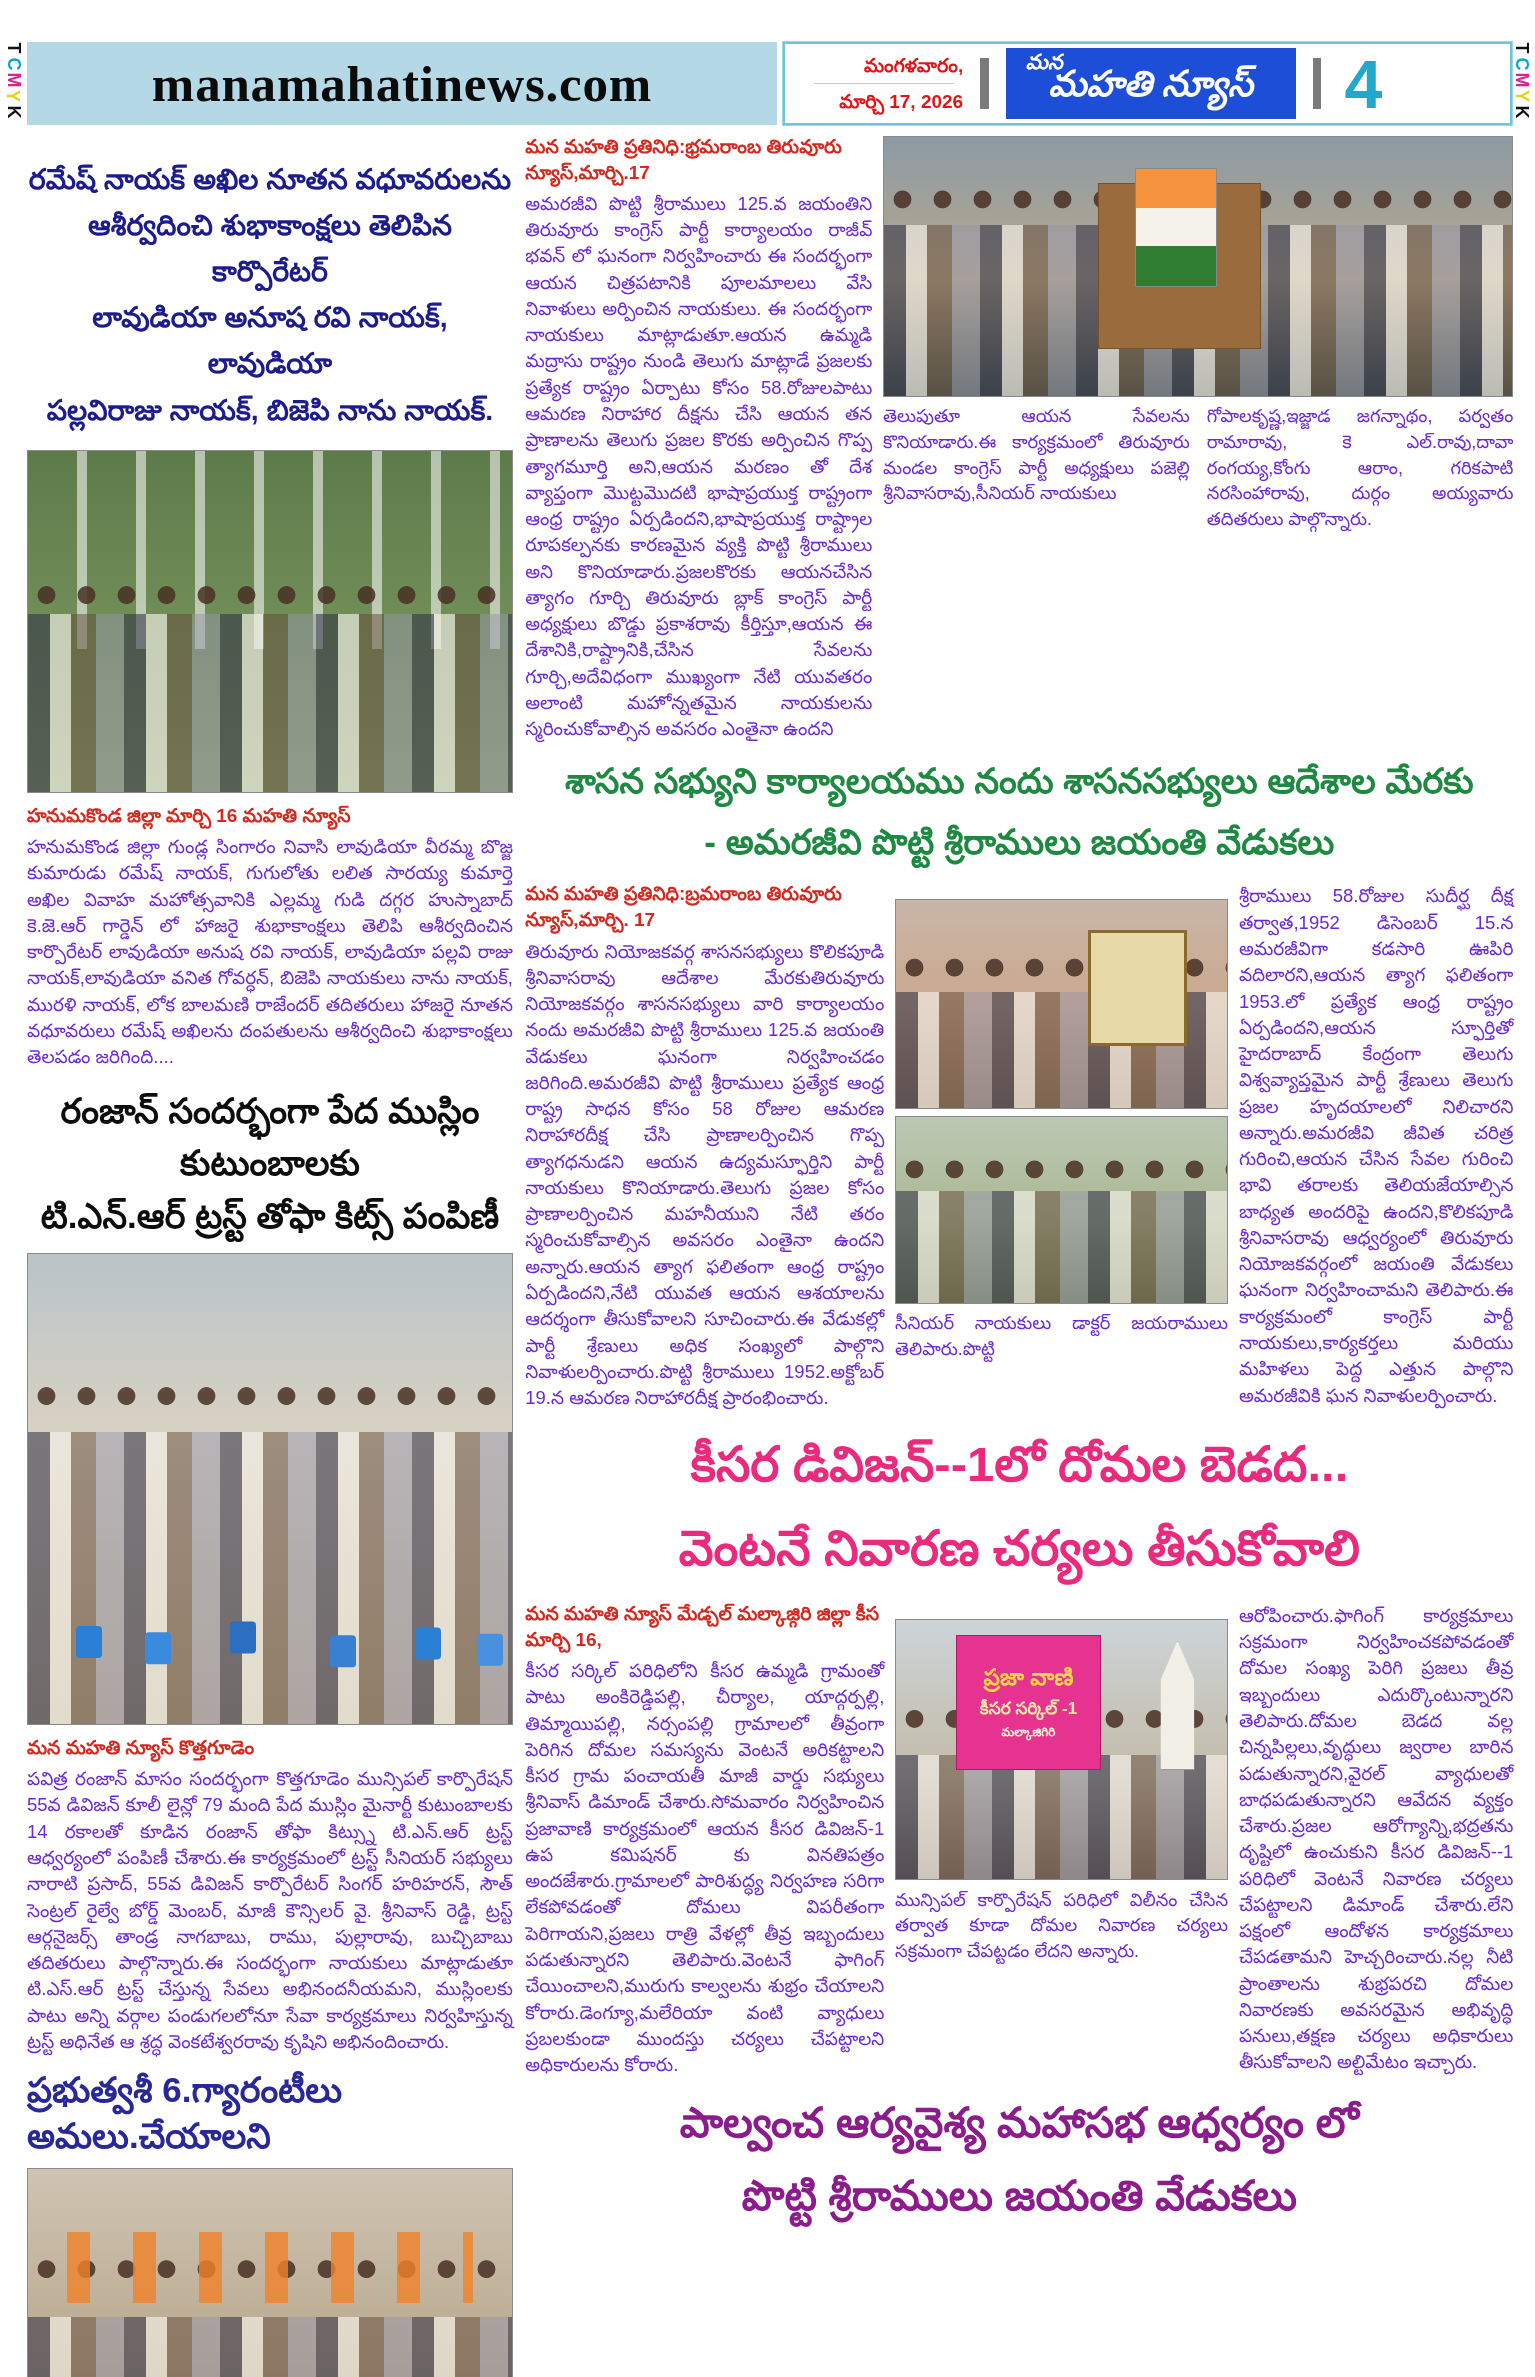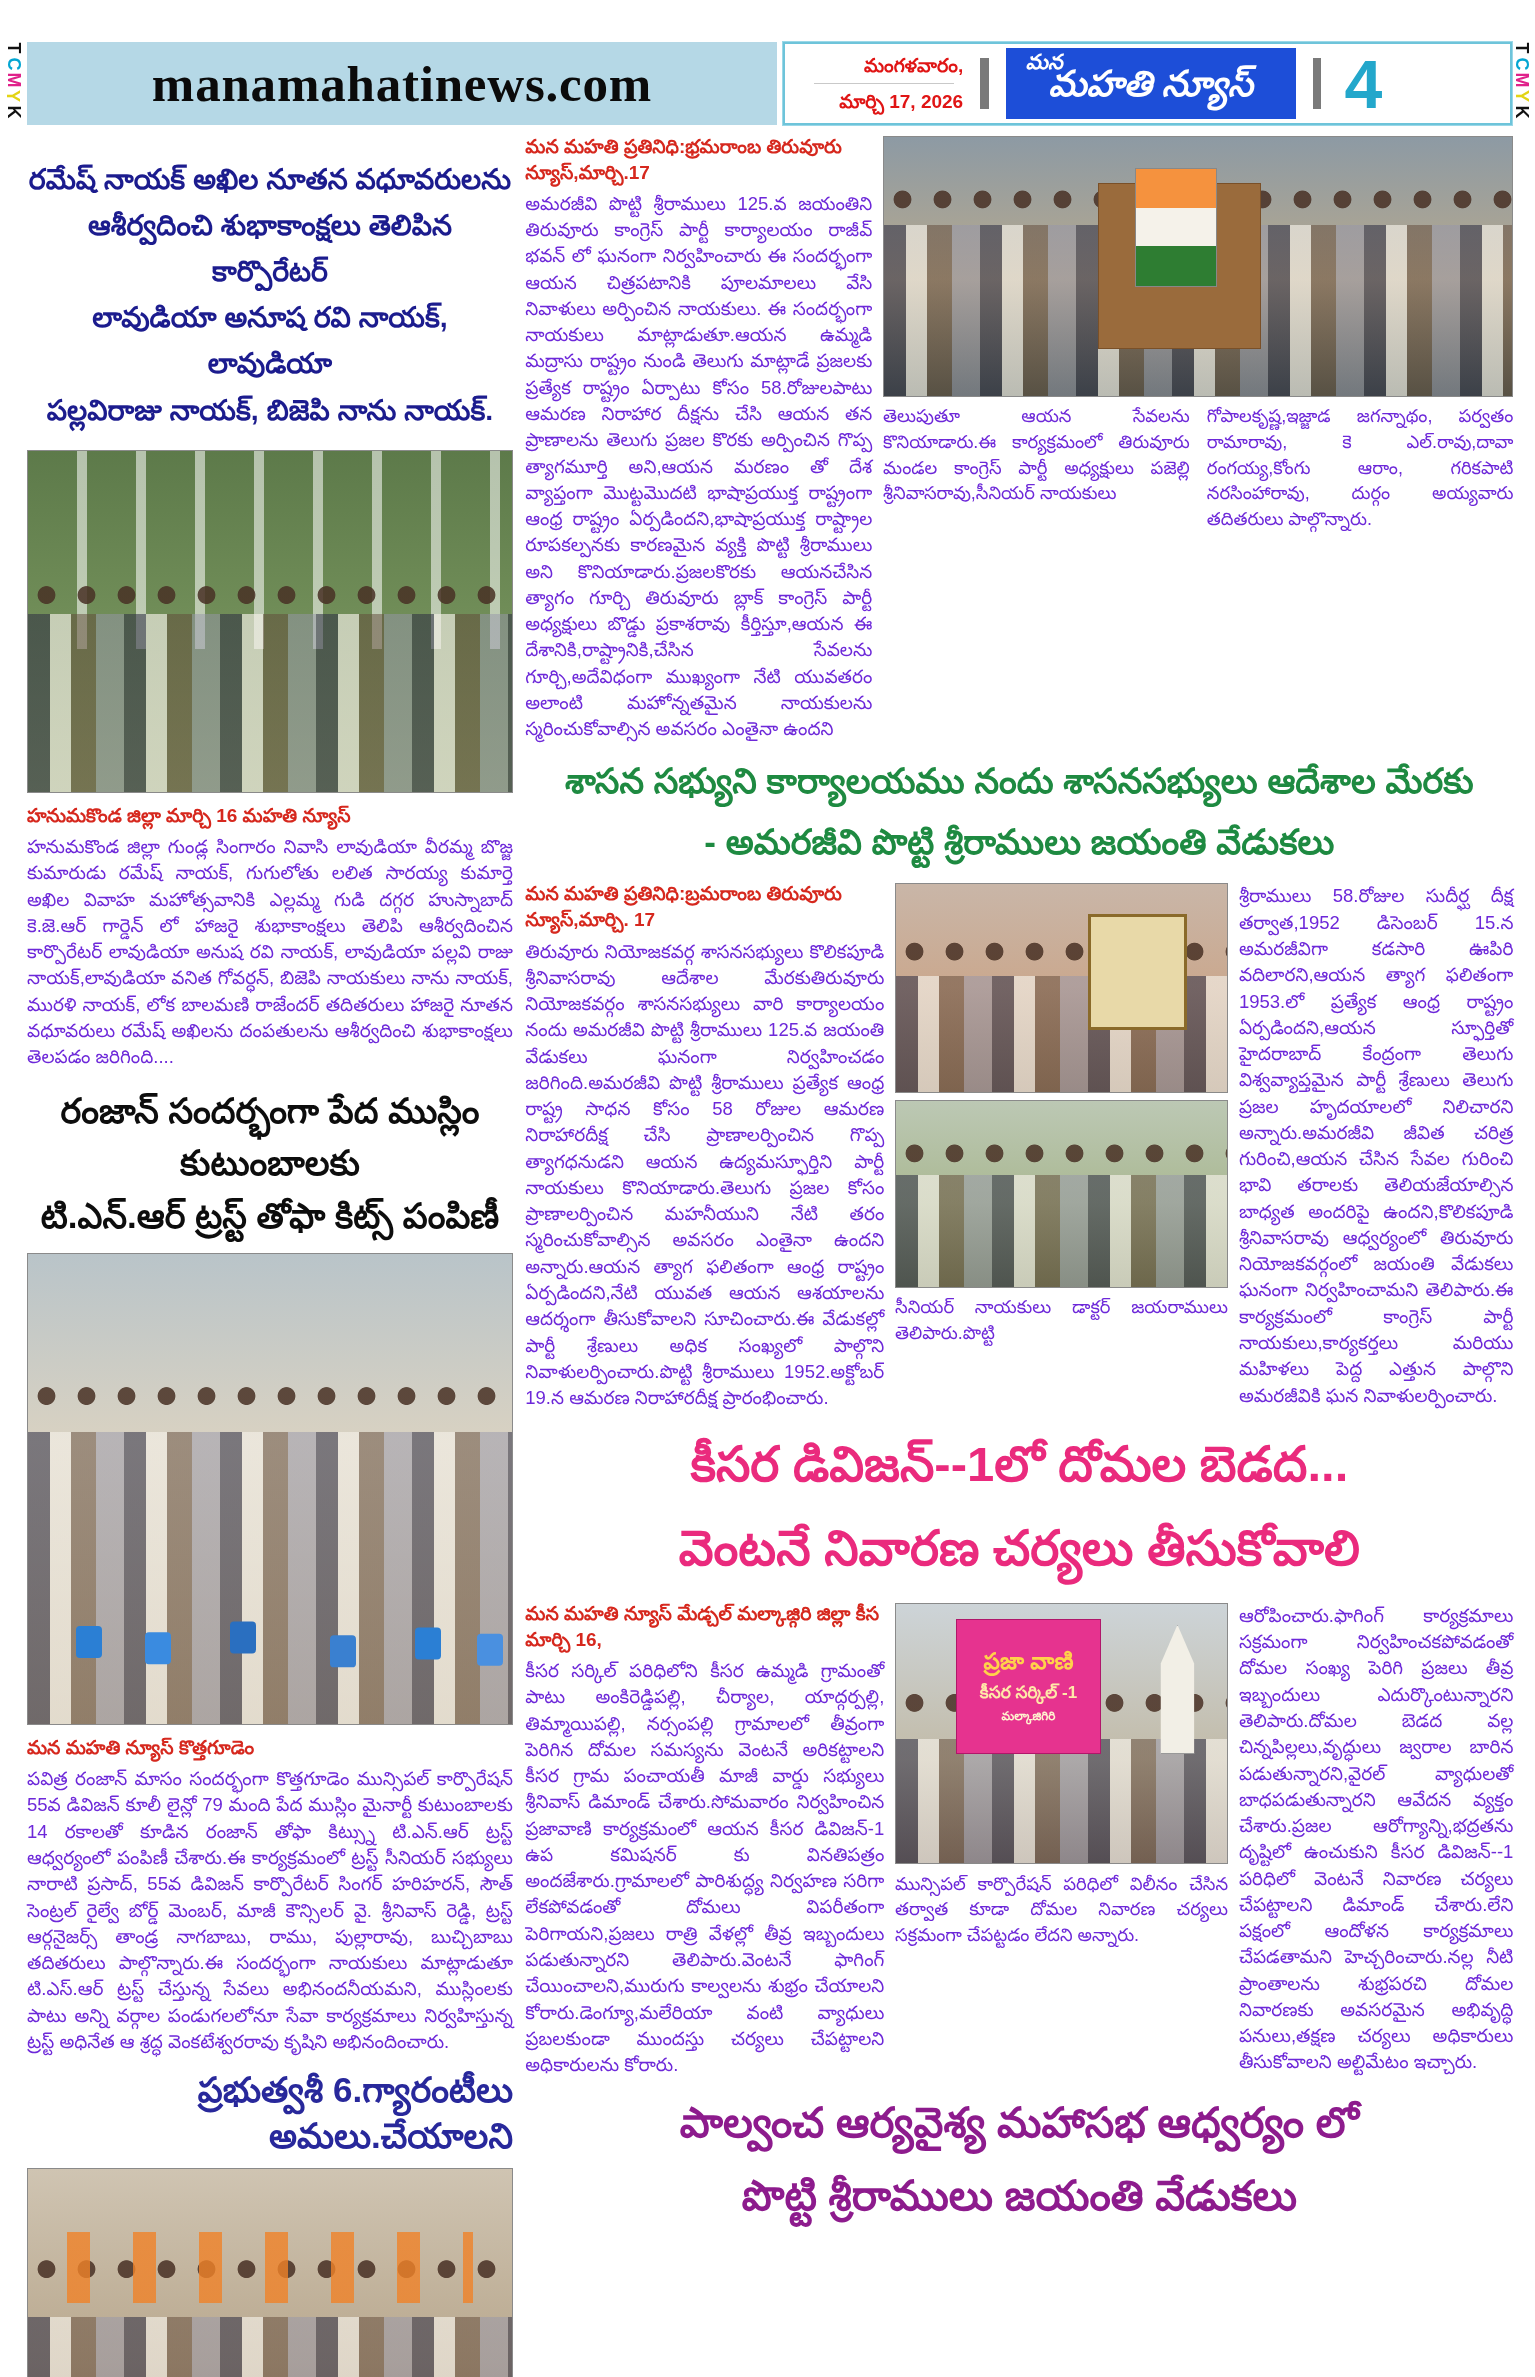--- a/index.html
+++ b/index.html
@@ -43,27 +43,27 @@
   .col-main { flex:1; min-width:0; }
   
   .pre { white-space:pre-line; }
   .intro-navy {
     font-size:28.5px; font-weight:bold; color:#1c1c8e; text-align:center;
     line-height:1.62; padding:20px 0 17px;
   }
   .dateline { color:#d6281e; font-weight:bold; font-size:19px; margin:12.3px 0 3.1px; }
   .bodytxt { font-size:18.5px; line-height:1.42; text-align:justify; color:#6d28d9; }
   .hl-black { font-size:35px; font-weight:bold; color:#0d0d0d; text-align:center; line-height:1.5; margin:14px 0 10.8px; }
-  .hl-navy  { font-size:35px; font-weight:bold; color:#28289b; text-align:right; line-height:1.3; margin:12.3px 0 9.3px; }
+  .hl-navy  { font-size:35px; font-weight:bold; color:#28289b; text-align:left; line-height:1.3; margin:12.3px 0 9.3px; }
   .hl-purple{ font-size:42px; font-weight:bold; color:#8d1b8d; text-align:center; line-height:1.75; margin:7.7px 0 14px; }
   .hl-green { font-size:35px; font-weight:bold; color:#1e8a41; text-align:center; line-height:1.75; margin:7.7px 0 10.8px; }
   .hl-pink  { font-size:49px; font-weight:bold; color:#ea2a7d; text-align:center; line-height:1.72; margin:10.8px 0 12.3px; }
   
   .art-row { display:flex; gap:10.8px; align-items:flex-start; }
-  .w450 { flex:0 0 347px; } .w465 { flex:0 0 359px; } .w432 { flex:0 0 333px; }
+  .w450 { flex:0 0 347px; } .w465 { flex:0 0 359px; } .w432 { flex:0 0 333px;margin-top:16px; }
   .grow { flex:1; min-width:0; }
   .cap2 { display:flex; gap:17px; margin-top:7.7px; }
   .cap2 .bodytxt { flex:1; font-size:18px; }
   .capline { margin-top:7.7px; font-size:18px; }
   
   .photo { position:relative; overflow:hidden; border:0.8px solid #8a8a8a; background:#cfcabe; }
   .heads { position:absolute; left:0; right:0; height:15%;
     background-image:radial-gradient(circle at 18.5px 55%, rgba(72,48,36,.85) 0 8.5px, transparent 9.3px);
     background-size:40px 100%; background-repeat:repeat-x; }
   .ppl { position:absolute; left:0; right:0; bottom:0;

